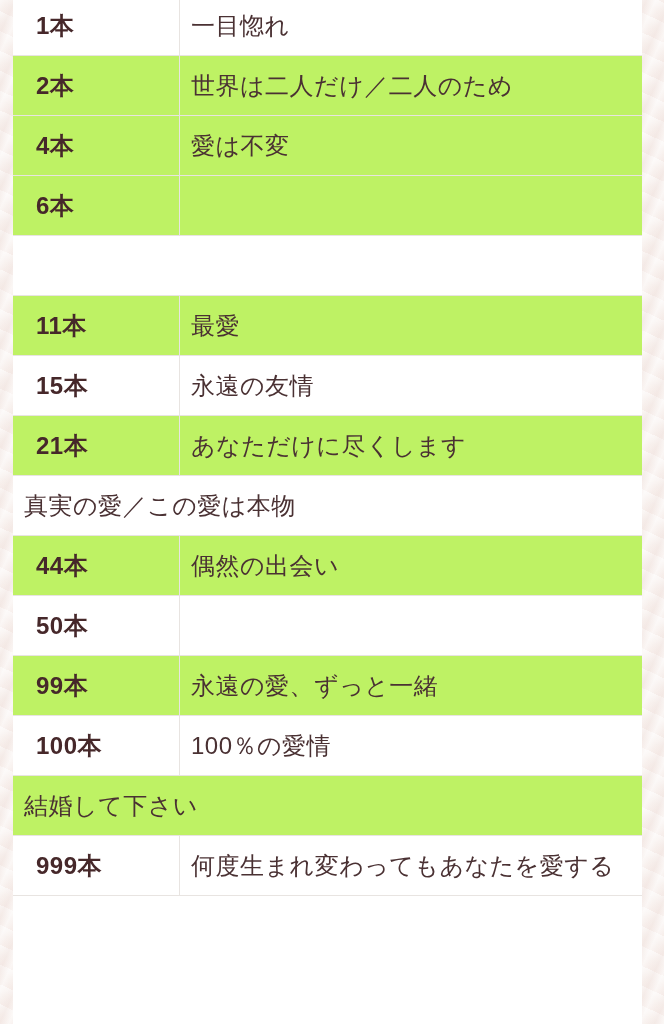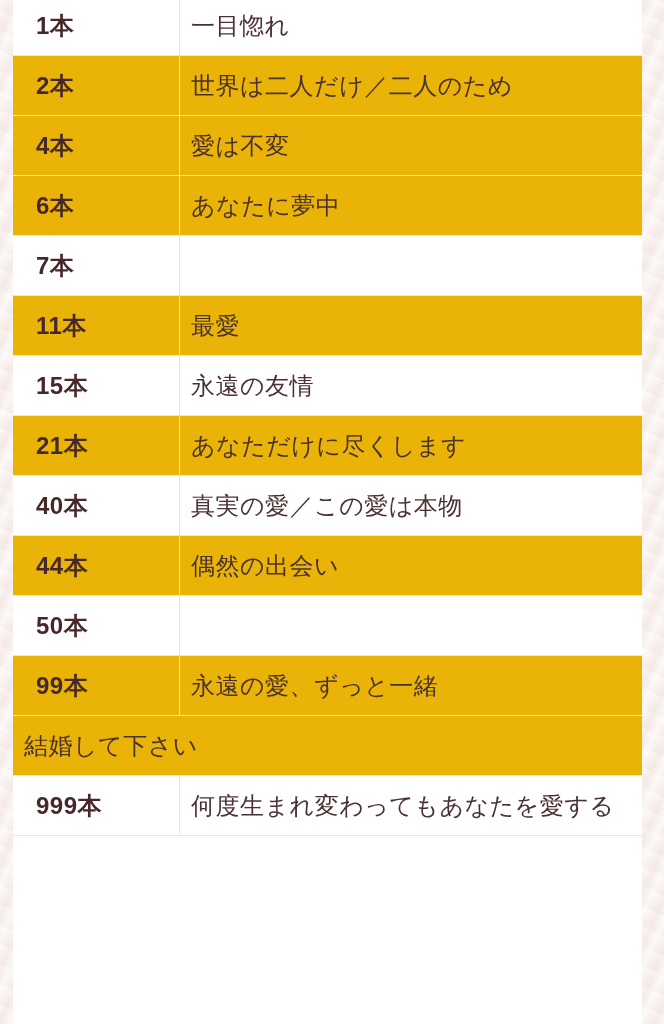--- a/index.html
+++ b/index.html
@@ -28,21 +28,21 @@
     height: 1034px;
     background: #ffffff;
   }
   .row {
     display: flex;
     align-items: stretch;
     height: 60px;
     border-bottom: 1px solid #e8e4e1;
     background: #ffffff;
   }
-  .row.alt { background: #eab308; }
+  .row.alt { background: #bef264; }
   .cell {
     display: flex;
     align-items: center;
     font-size: 24px;
     color: #46282a;
     letter-spacing: 0.5px;
     white-space: nowrap;
     overflow: hidden;
   }
   .cell.count {
@@ -75,61 +75,62 @@
 
 
   <div class="row alt">
     <div class="cell count">4本</div>
     <div class="cell meaning">愛は不変</div>
   </div>
 
 
   <div class="row alt">
     <div class="cell count">6本</div>
-    <div class="cell meaning">あなたに夢中</div>
   </div>
 
   <div class="row">
-    <div class="cell count">7本</div>
   </div>
 
   <div class="row alt">
     <div class="cell count">11本</div>
     <div class="cell meaning">最愛</div>
   </div>
 
   <div class="row">
     <div class="cell count">15本</div>
     <div class="cell meaning">永遠の友情</div>
   </div>
 
   <div class="row alt">
     <div class="cell count">21本</div>
     <div class="cell meaning">あなただけに尽くします</div>
   </div>
 
   <div class="row">
-    <div class="cell count">40本</div>
     <div class="cell meaning">真実の愛／この愛は本物</div>
   </div>
 
   <div class="row alt">
     <div class="cell count">44本</div>
     <div class="cell meaning">偶然の出会い</div>
   </div>
 
   <div class="row">
     <div class="cell count">50本</div>
   </div>
 
   <div class="row alt">
     <div class="cell count">99本</div>
     <div class="cell meaning">永遠の愛、ずっと一緒</div>
   </div>
 
+  <div class="row">
+    <div class="cell count">100本</div>
+    <div class="cell meaning">100％の愛情</div>
+  </div>
 
   <div class="row alt">
     <div class="cell meaning">結婚して下さい</div>
   </div>
 
   <div class="row">
     <div class="cell count">999本</div>
     <div class="cell meaning">何度生まれ変わってもあなたを愛する</div>
   </div>
 </div>

